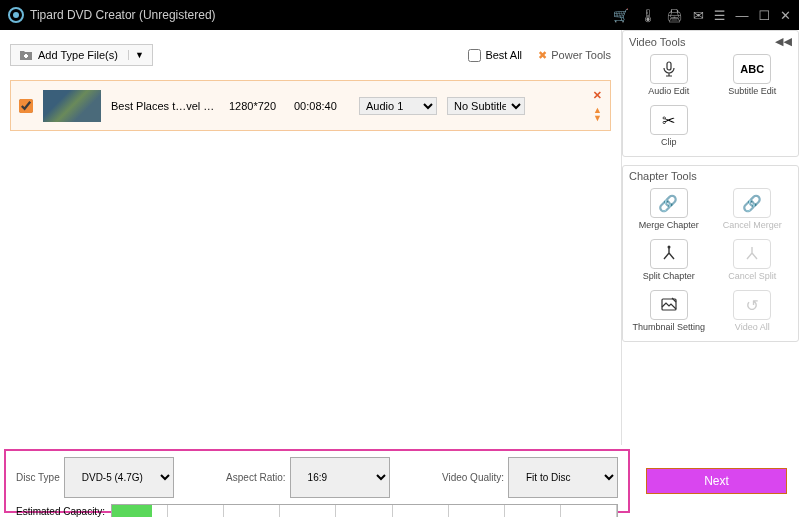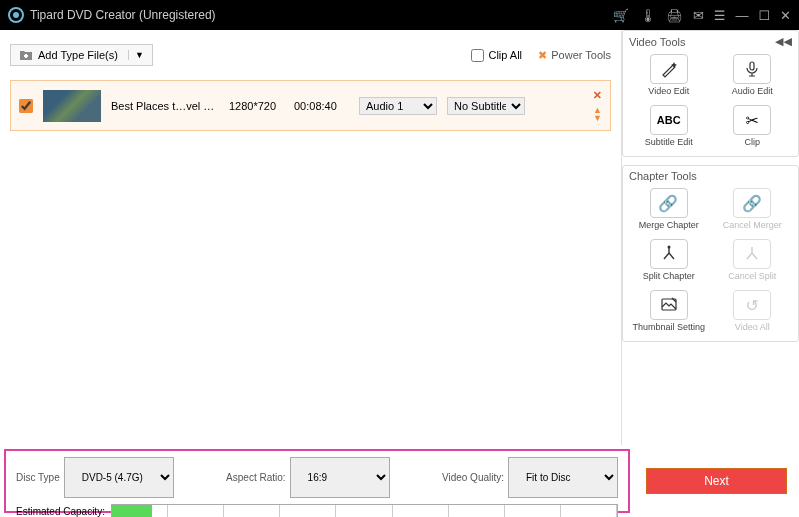--- a/index.html
+++ b/index.html
@@ -51,21 +51,21 @@
 .settings-row label { color: #555; }
 .settings-row select { font-size: 10px; padding: 13px; border: 1px solid #aaa; }
 .capacity-row { display: flex; align-items: center; gap: 6px; }
 .capacity-bar { flex: 1; height: 14px; border: 1px solid #aaa; position: relative; background: #fff; }
 .capacity-fill { height: 100%; background: #5ad85a; width: 8%; }
 .capacity-ticks { position: absolute; top: 0; left: 0; right: 0; height: 100%; display: flex; }
 .capacity-ticks span { flex: 1; border-right: 1px solid #ccc; font-size: 8px; color: #777; display: flex; align-items: flex-end; justify-content: center; padding-bottom: 0; position: relative; }
 .capacity-ticks span::after { content: attr(data-label); position: absolute; top: 14px; font-size: 8px; }
 
 .next-box { width: 165px; display: flex; align-items: center; justify-content: center; padding: 0 12px; }
-.next-btn { background: #ef4444; color: #fff; border: 1px solid #d06a18; width: 100%; height: 26px; font-size: 12px; cursor: pointer; }
+.next-btn { background: #d946ef; color: #fff; border: 1px solid #d06a18; width: 100%; height: 26px; font-size: 12px; cursor: pointer; }
 
 svg { display: block; }
 </style>
 </head>
 <body>
 
 <div class="title-bar">
   <div class="logo"></div>
   <div class="title-text">Tipard DVD Creator (Unregistered)</div>
   <div class="title-icons">
@@ -89,21 +89,21 @@
               <path fill="#888" d="M1 2h4l1 1h7v8H1z"></path>
               <path fill="#fff" d="M6 5h2v1h1v2H8v1H6V8H5V6h1z"></path>
             </svg>
         </span>
         <span>Add Type File(s)</span>
         <span class="drop-arrow">▼</span>
       </div>
       <div class="toolbar-right">
         <label class="check-all">
           <input type="checkbox" style="">
-          <span>Clip All</span>
+          <span>Best All</span>
         </label>
         <div class="power-tools">
           <span class="pt-icon">✖</span>
           <span>Power Tools</span>
         </div>
       </div>
     </div>
 
     <div class="media-item">
       <input type="checkbox" checked="" style="">
@@ -126,29 +126,20 @@
   <div class="right-panel">
     <div class="tool-section">
       <div class="tool-header">
         <span>Video Tools</span>
         <span>◀◀</span>
       </div>
       <div class="tool-grid">
         <div class="tool-btn">
           <div class="tool-icon-box">
             <svg width="20" height="20" viewBox="0 0 20 20">
-                <path d="M4 16L14 6l2 2L6 18z" fill="none" stroke="#333" stroke-width="1.2"></path>
-                <path d="M15 3l1 2 2 1-2 1-1 2-1-2-2-1 2-1z" fill="#333"></path>
-              </svg>
-          </div>
-          <div class="tool-label">Video Edit</div>
-        </div>
-        <div class="tool-btn">
-          <div class="tool-icon-box">
-            <svg width="20" height="20" viewBox="0 0 20 20">
                 <rect x="8" y="3" width="4" height="8" rx="2" fill="none" stroke="#333" stroke-width="1.2"></rect>
                 <path d="M5 9a5 5 0 0010 0M10 14v3M7 17h6" fill="none" stroke="#333" stroke-width="1.2"></path>
               </svg>
           </div>
           <div class="tool-label">Audio Edit</div>
         </div>
         <div class="tool-btn">
           <div class="tool-icon-box" style="font-size:11px;font-weight:bold;">ABC</div>
           <div class="tool-label">Subtitle Edit</div>
         </div>

